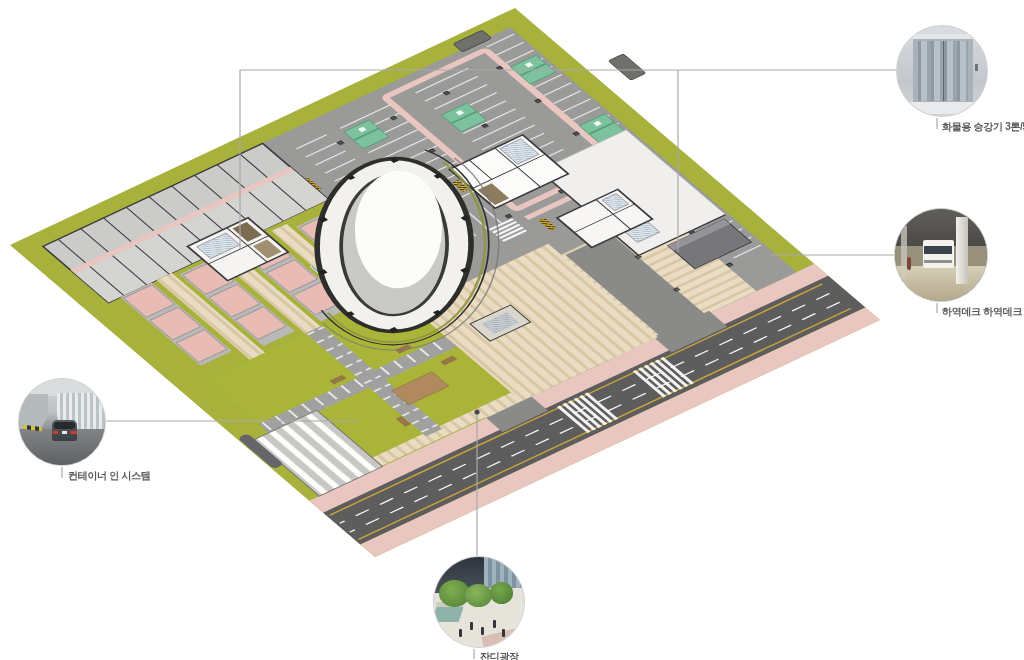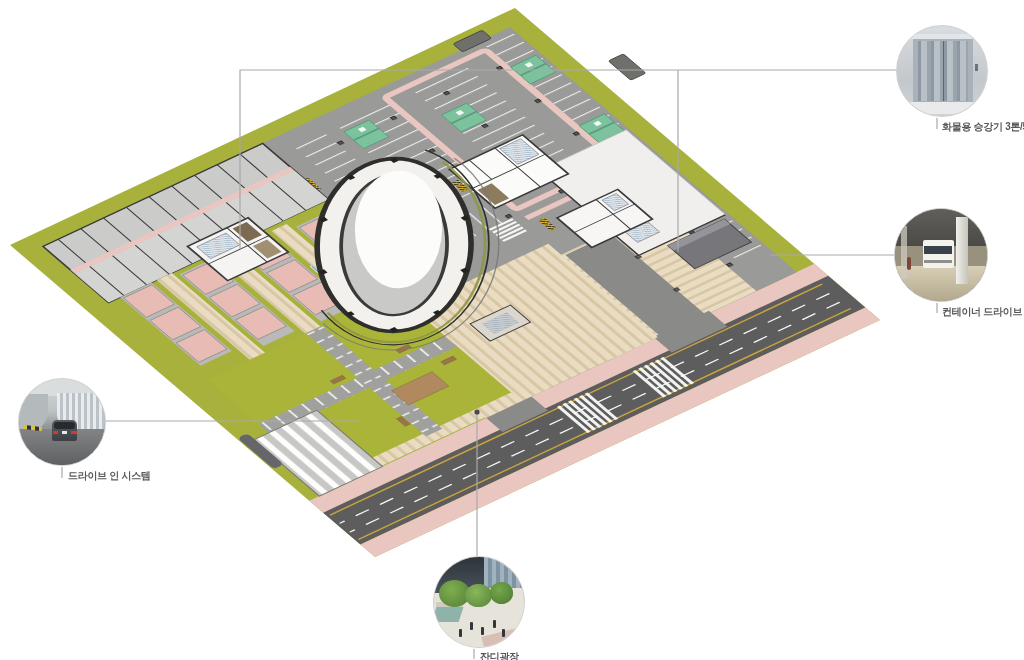--- a/index.html
+++ b/index.html
@@ -402,17 +402,17 @@
   <div class="tree3"></div>
   <div class="path"></div>
   <div class="p1"></div>
   <div class="p2"></div>
   <div class="p3"></div>
   <div class="p4"></div>
   <div class="p5"></div>
 </div>
 
 <div class="callout-label" style="left:942px;top:120px;">화물용 승강기 3톤/5톤</div>
-<div class="callout-label" style="left:942px;top:305px;">컨테이너 드라이브</div>
-<div class="callout-label" style="left:68px;top:469px;">드라이브 인 시스템</div>
+<div class="callout-label" style="left:942px;top:305px;">하역데크 하역데크</div>
+<div class="callout-label" style="left:68px;top:469px;">컨테이너 인 시스템</div>
 <div class="callout-label" style="left:480px;top:650px;">잔디광장</div>
 
 </div>
 
 </body></html>

